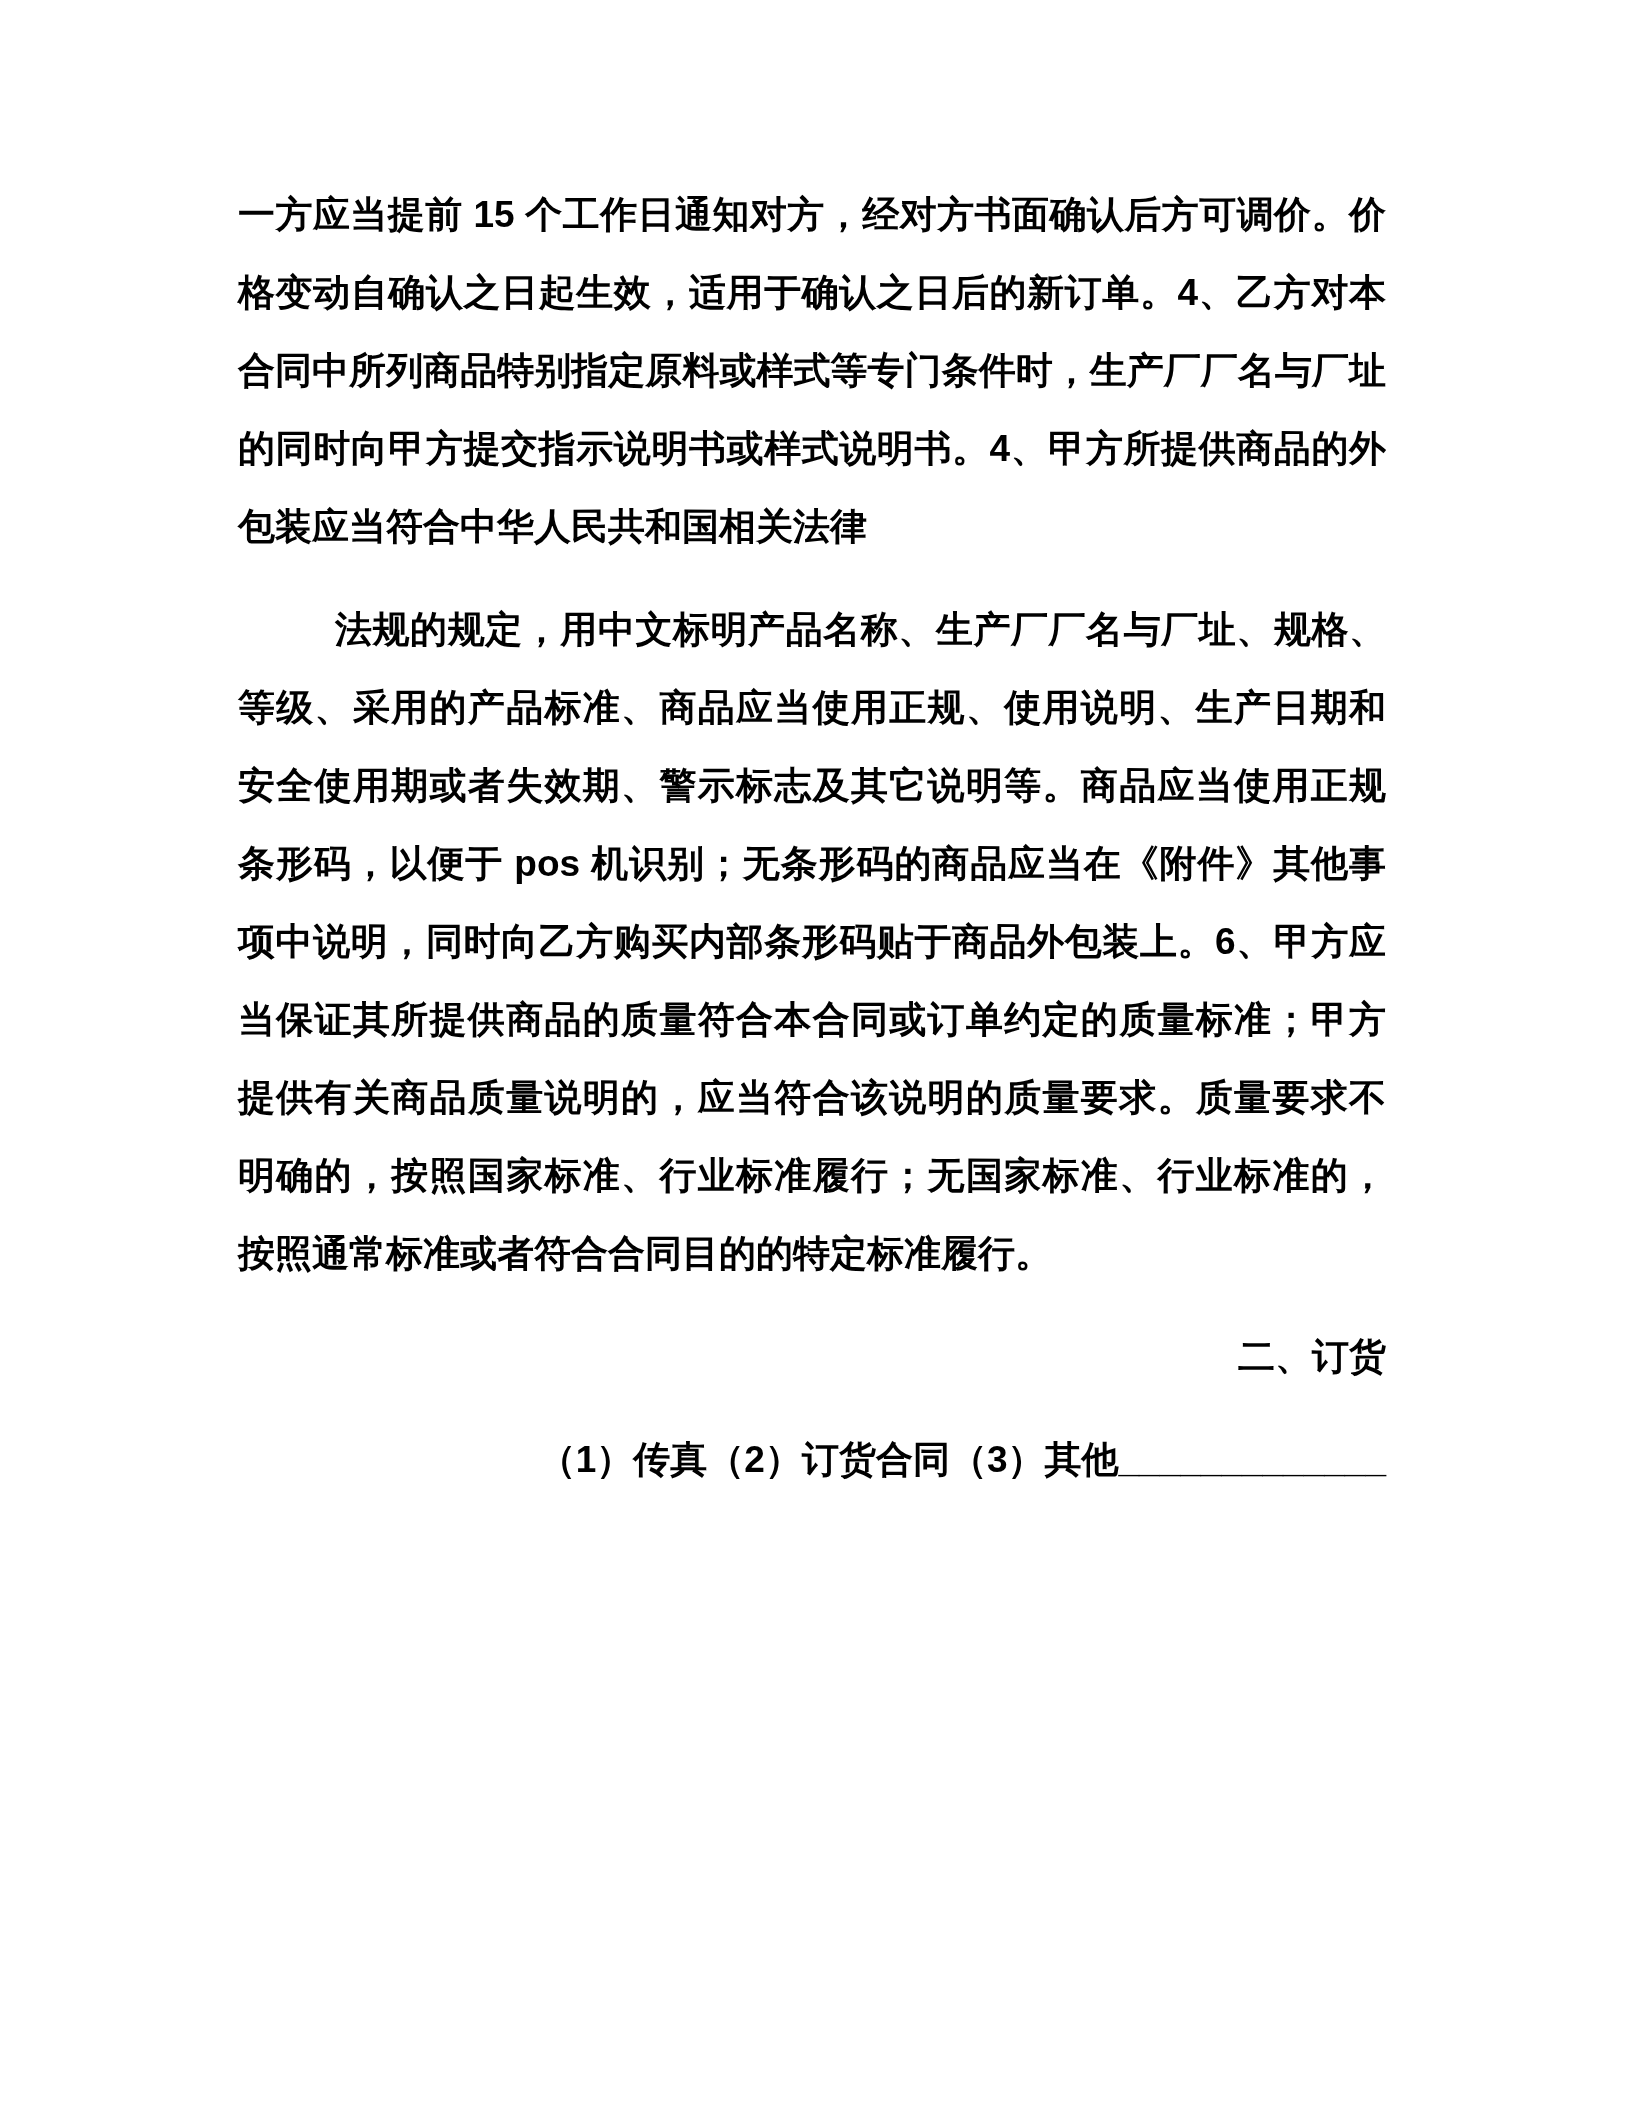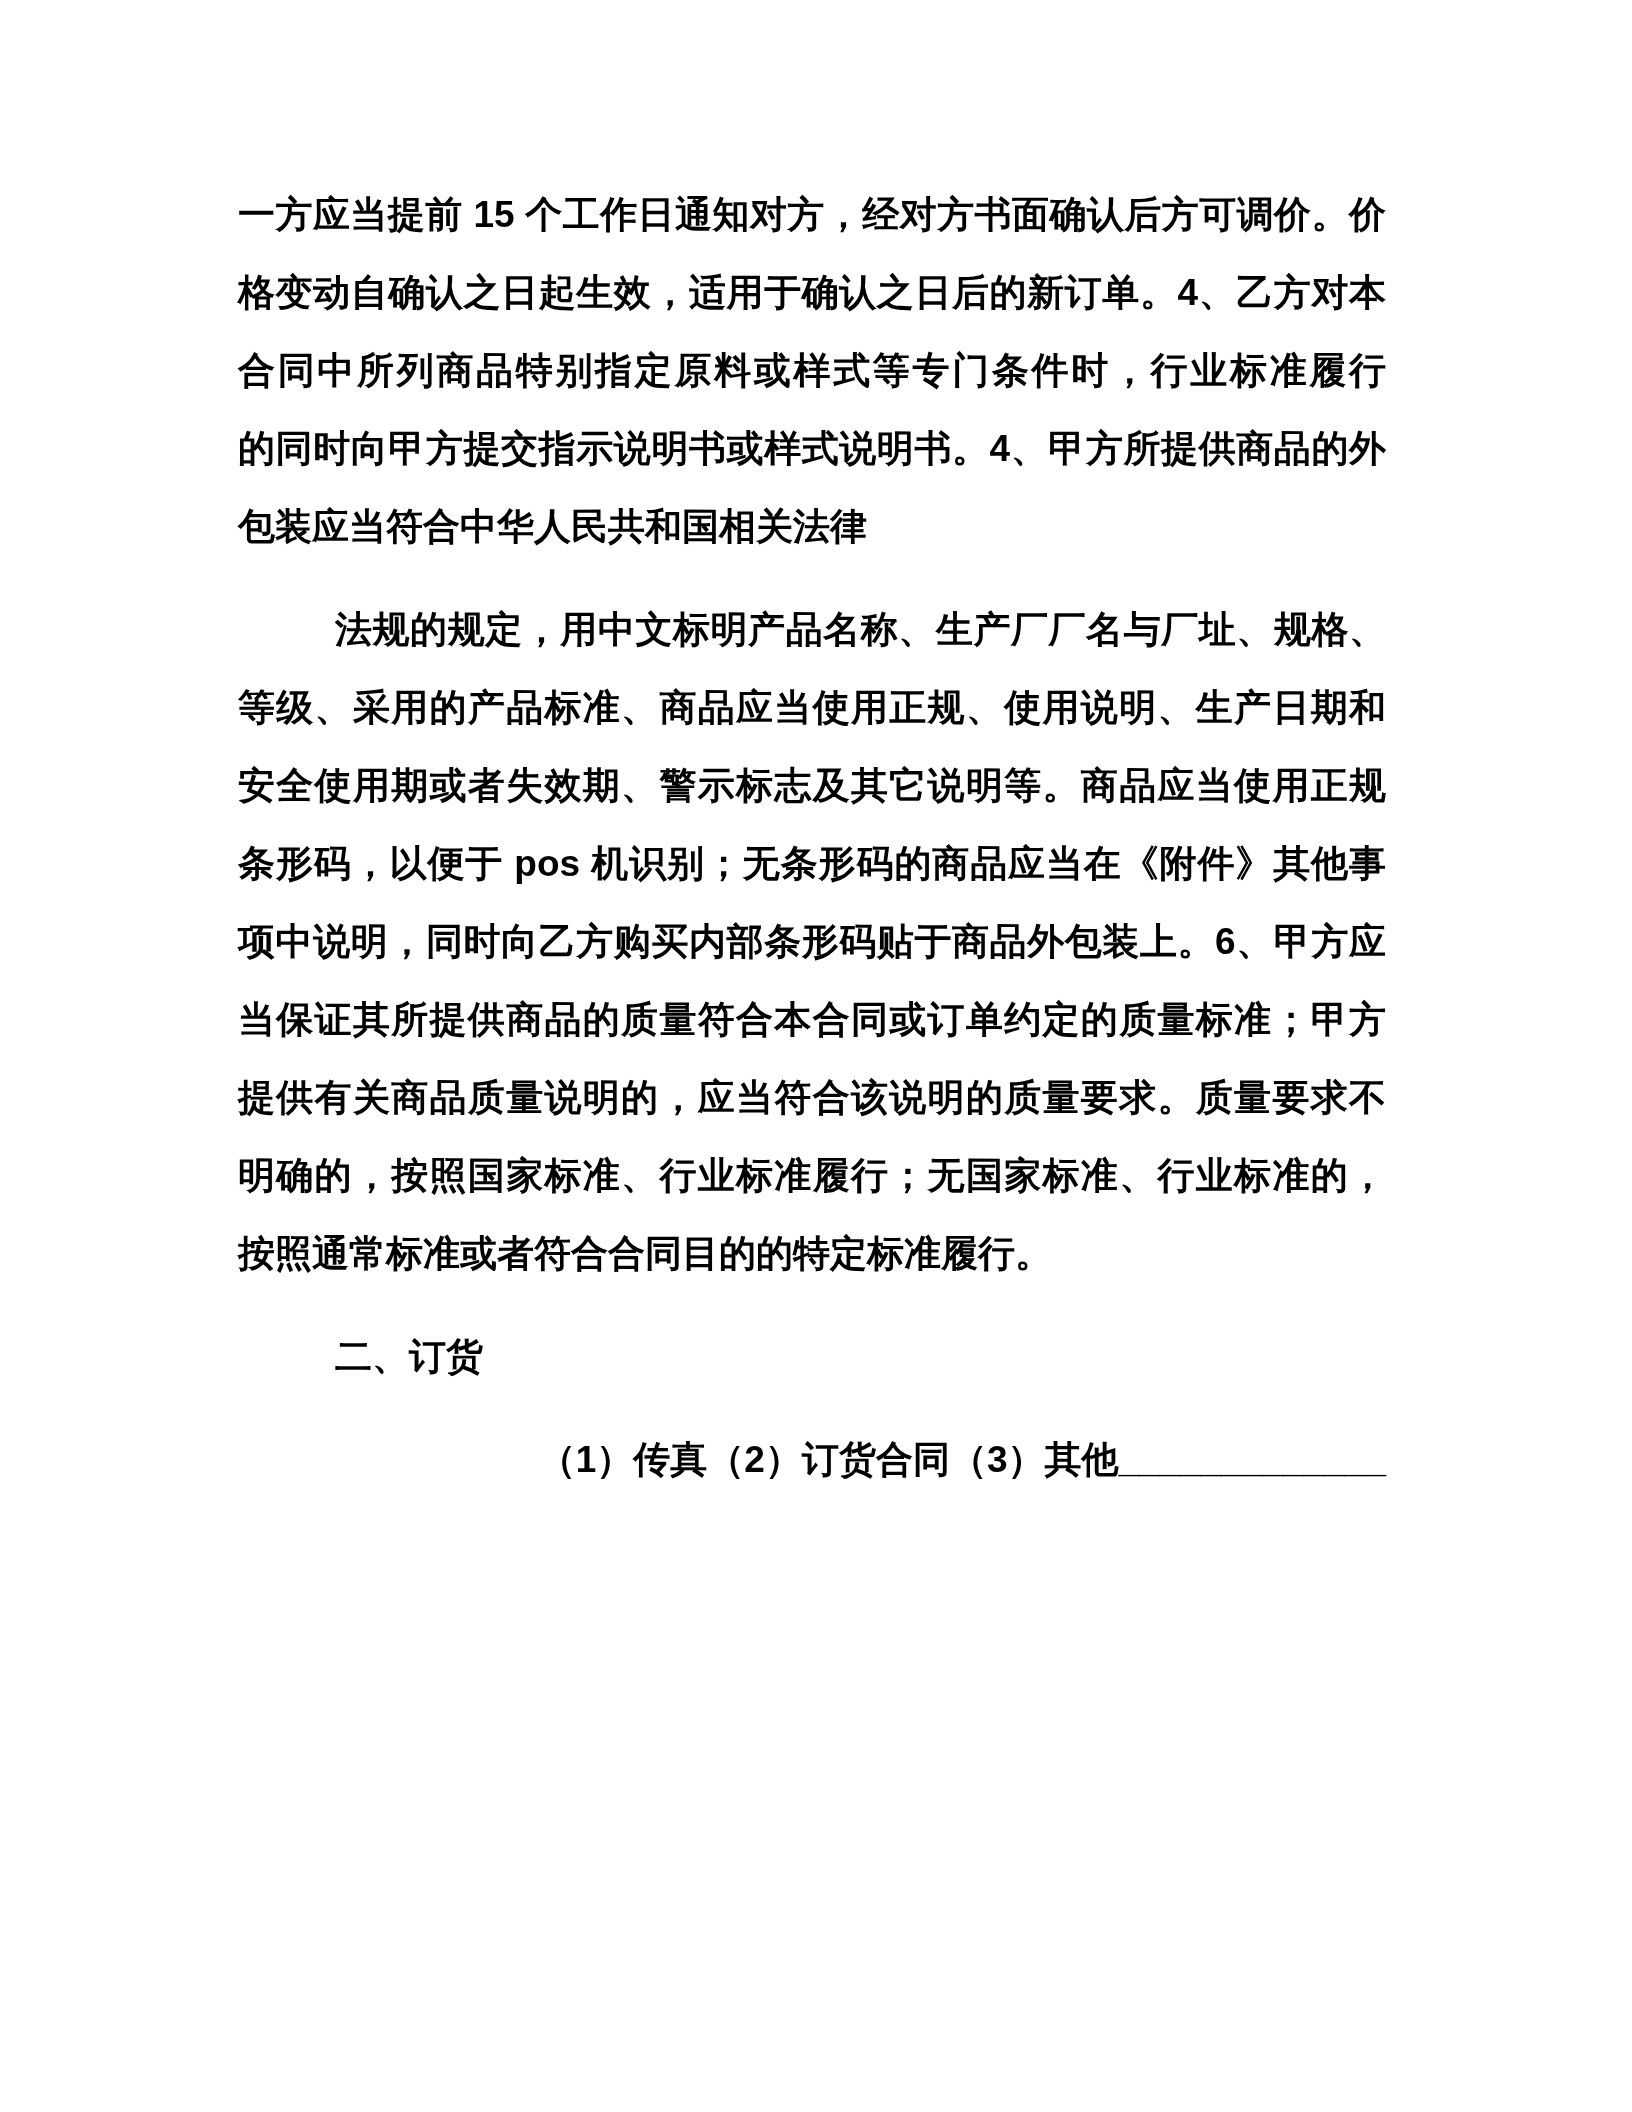--- a/index.html
+++ b/index.html
@@ -33,36 +33,37 @@
   .ln {
     text-align: left;
     white-space: pre-wrap;
   }
   .ln.jl {
     text-align: justify;
     text-align-last: justify;
   }
   .ln.ind2 {
     padding-left: 97px;
+    text-align: right;
   }
   .ln.ind3 {
     padding-left: 122px;
     text-align: right;
   }
 </style>
 </head>
 <body>
 
 <div class="page">
   <div class="doc">
 
     <div class="para">
       <div class="ln jl">一方应当提前 15 个工作日通知对方，经对方书面确认后方可调价。价</div>
       <div class="ln jl">格变动自确认之日起生效，适用于确认之日后的新订单。4、乙方对本</div>
-      <div class="ln jl">合同中所列商品特别指定原料或样式等专门条件时，行业标准履行</div>
+      <div class="ln jl">合同中所列商品特别指定原料或样式等专门条件时，生产厂厂名与厂址</div>
       <div class="ln jl">的同时向甲方提交指示说明书或样式说明书。4、甲方所提供商品的外</div>
       <div class="ln">包装应当符合中华人民共和国相关法律</div>
     </div>
 
     <div class="para">
       <div class="ln jl ind2">法规的规定，用中文标明产品名称、生产厂厂名与厂址、规格、</div>
       <div class="ln jl">等级、采用的产品标准、商品应当使用正规、使用说明、生产日期和</div>
       <div class="ln jl">安全使用期或者失效期、警示标志及其它说明等。商品应当使用正规</div>
       <div class="ln jl">条形码，以便于 pos 机识别；无条形码的商品应当在《附件》其他事</div>
       <div class="ln jl">项中说明，同时向乙方购买内部条形码贴于商品外包装上。6、甲方应</div>

